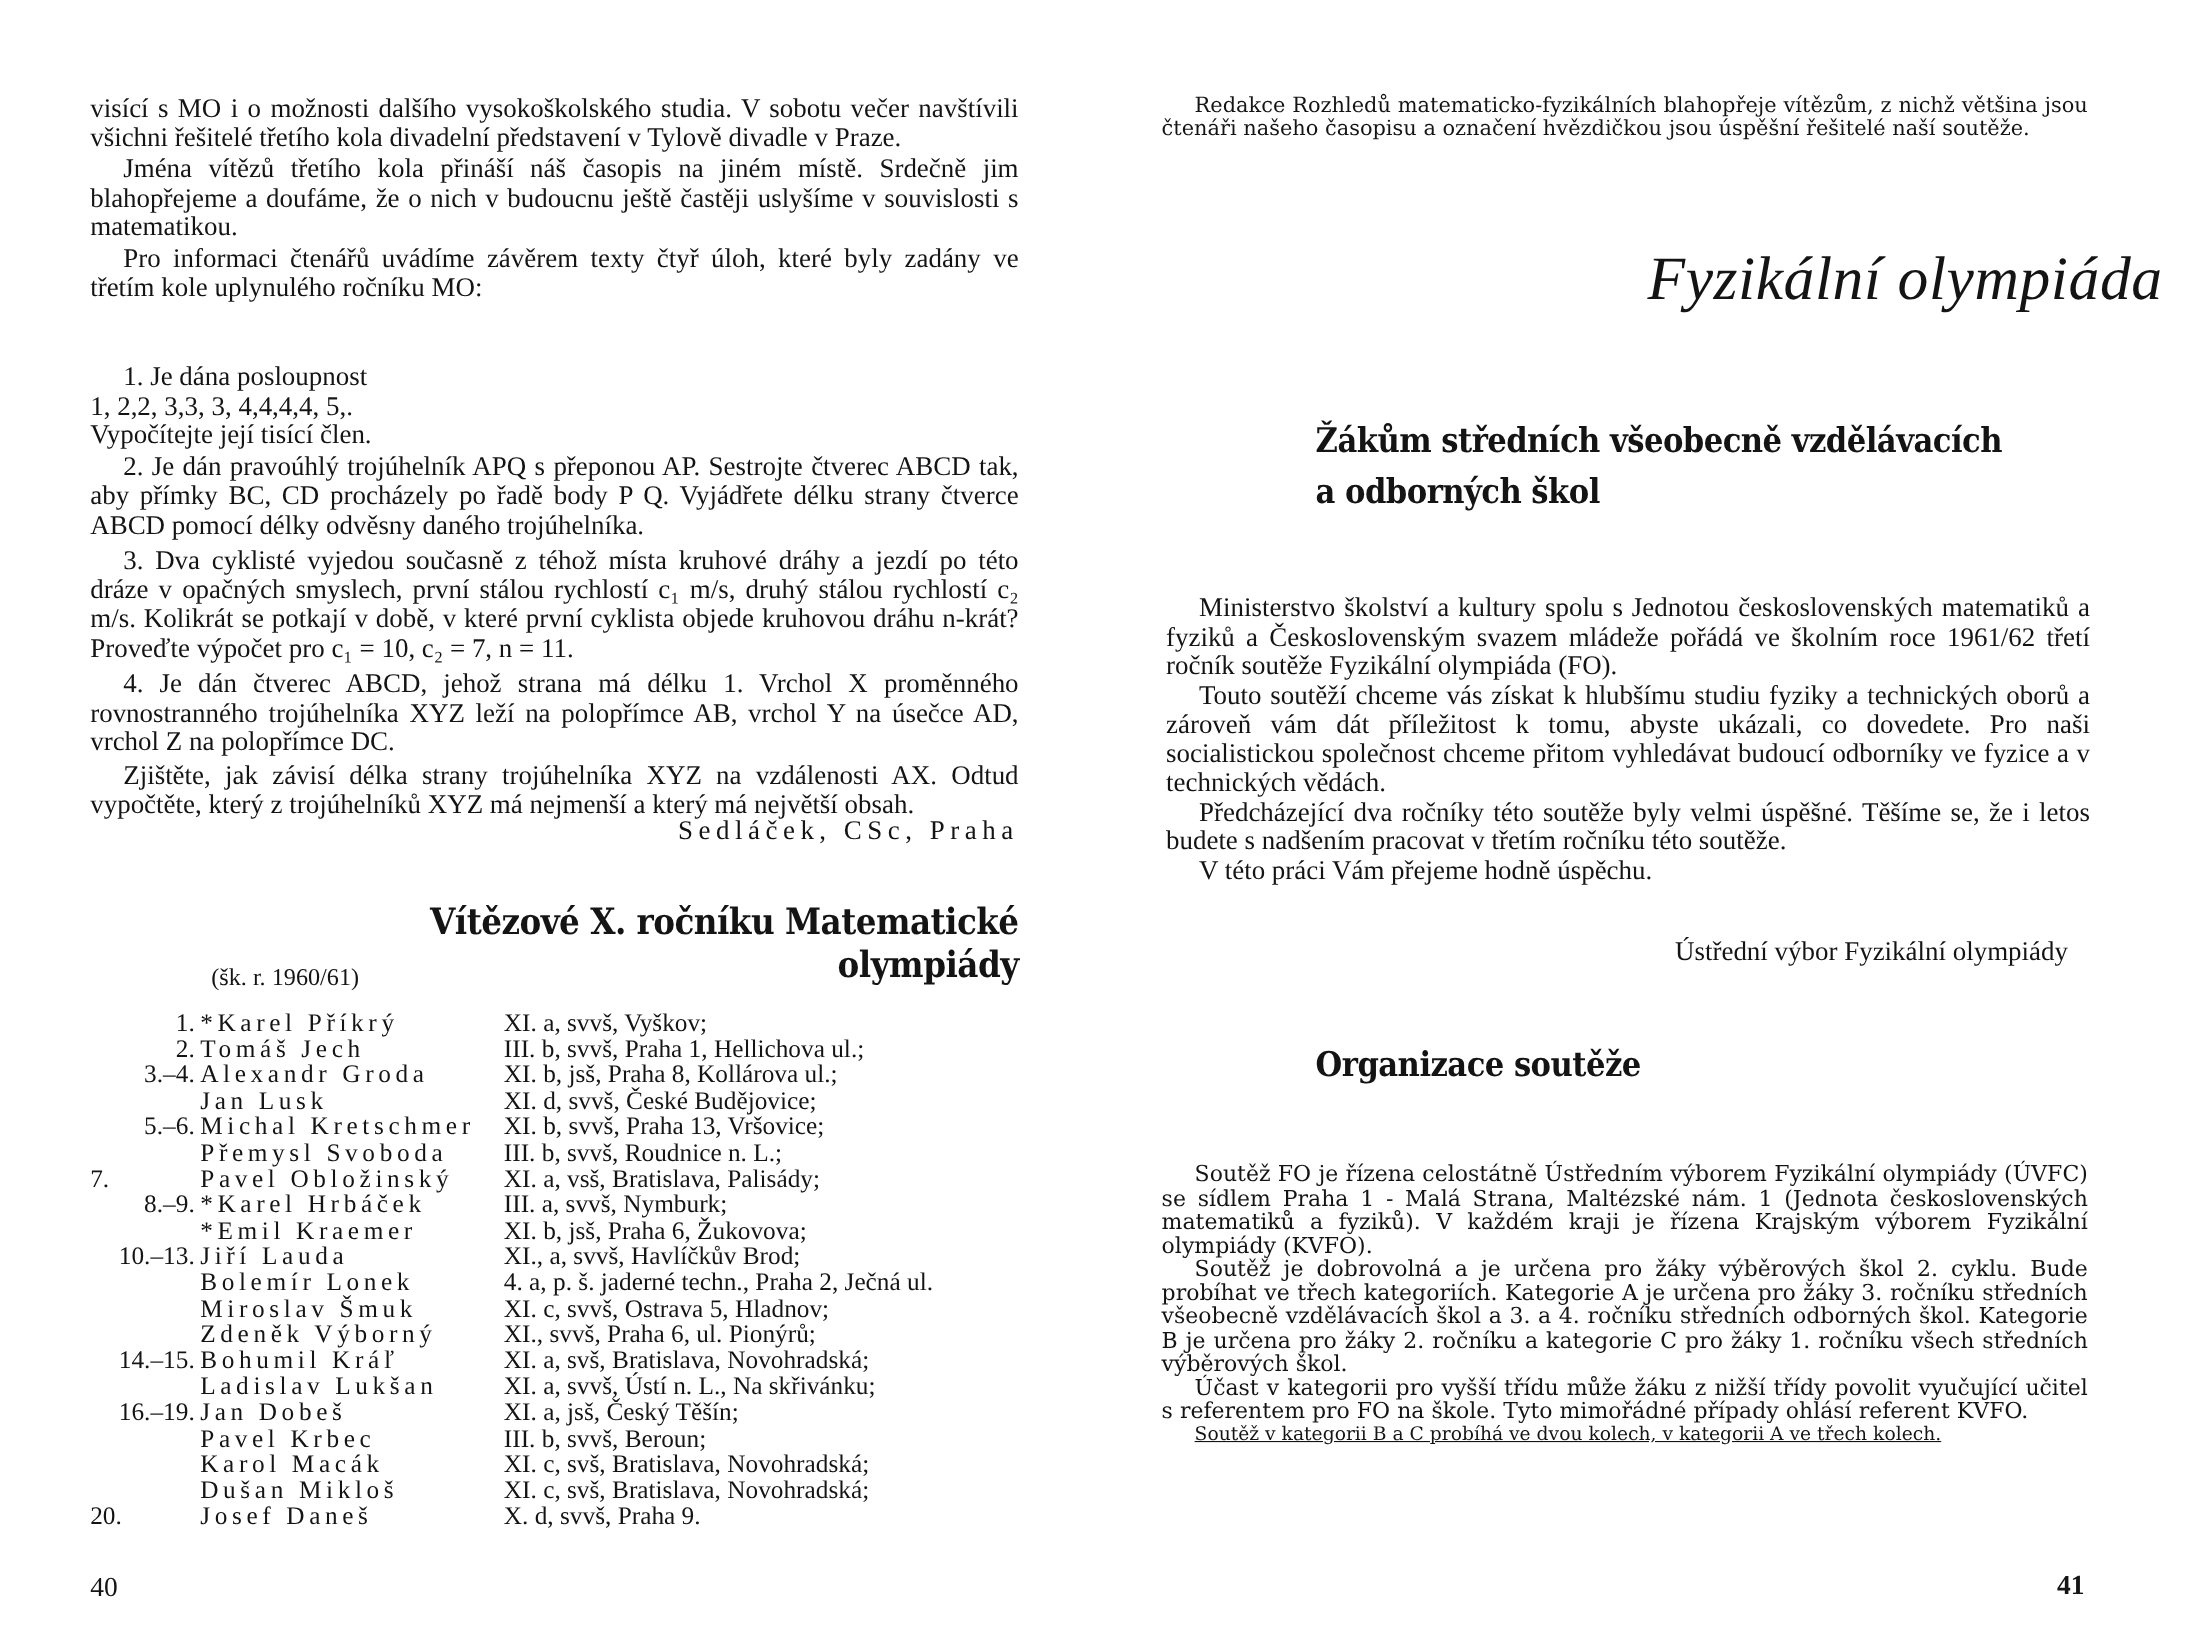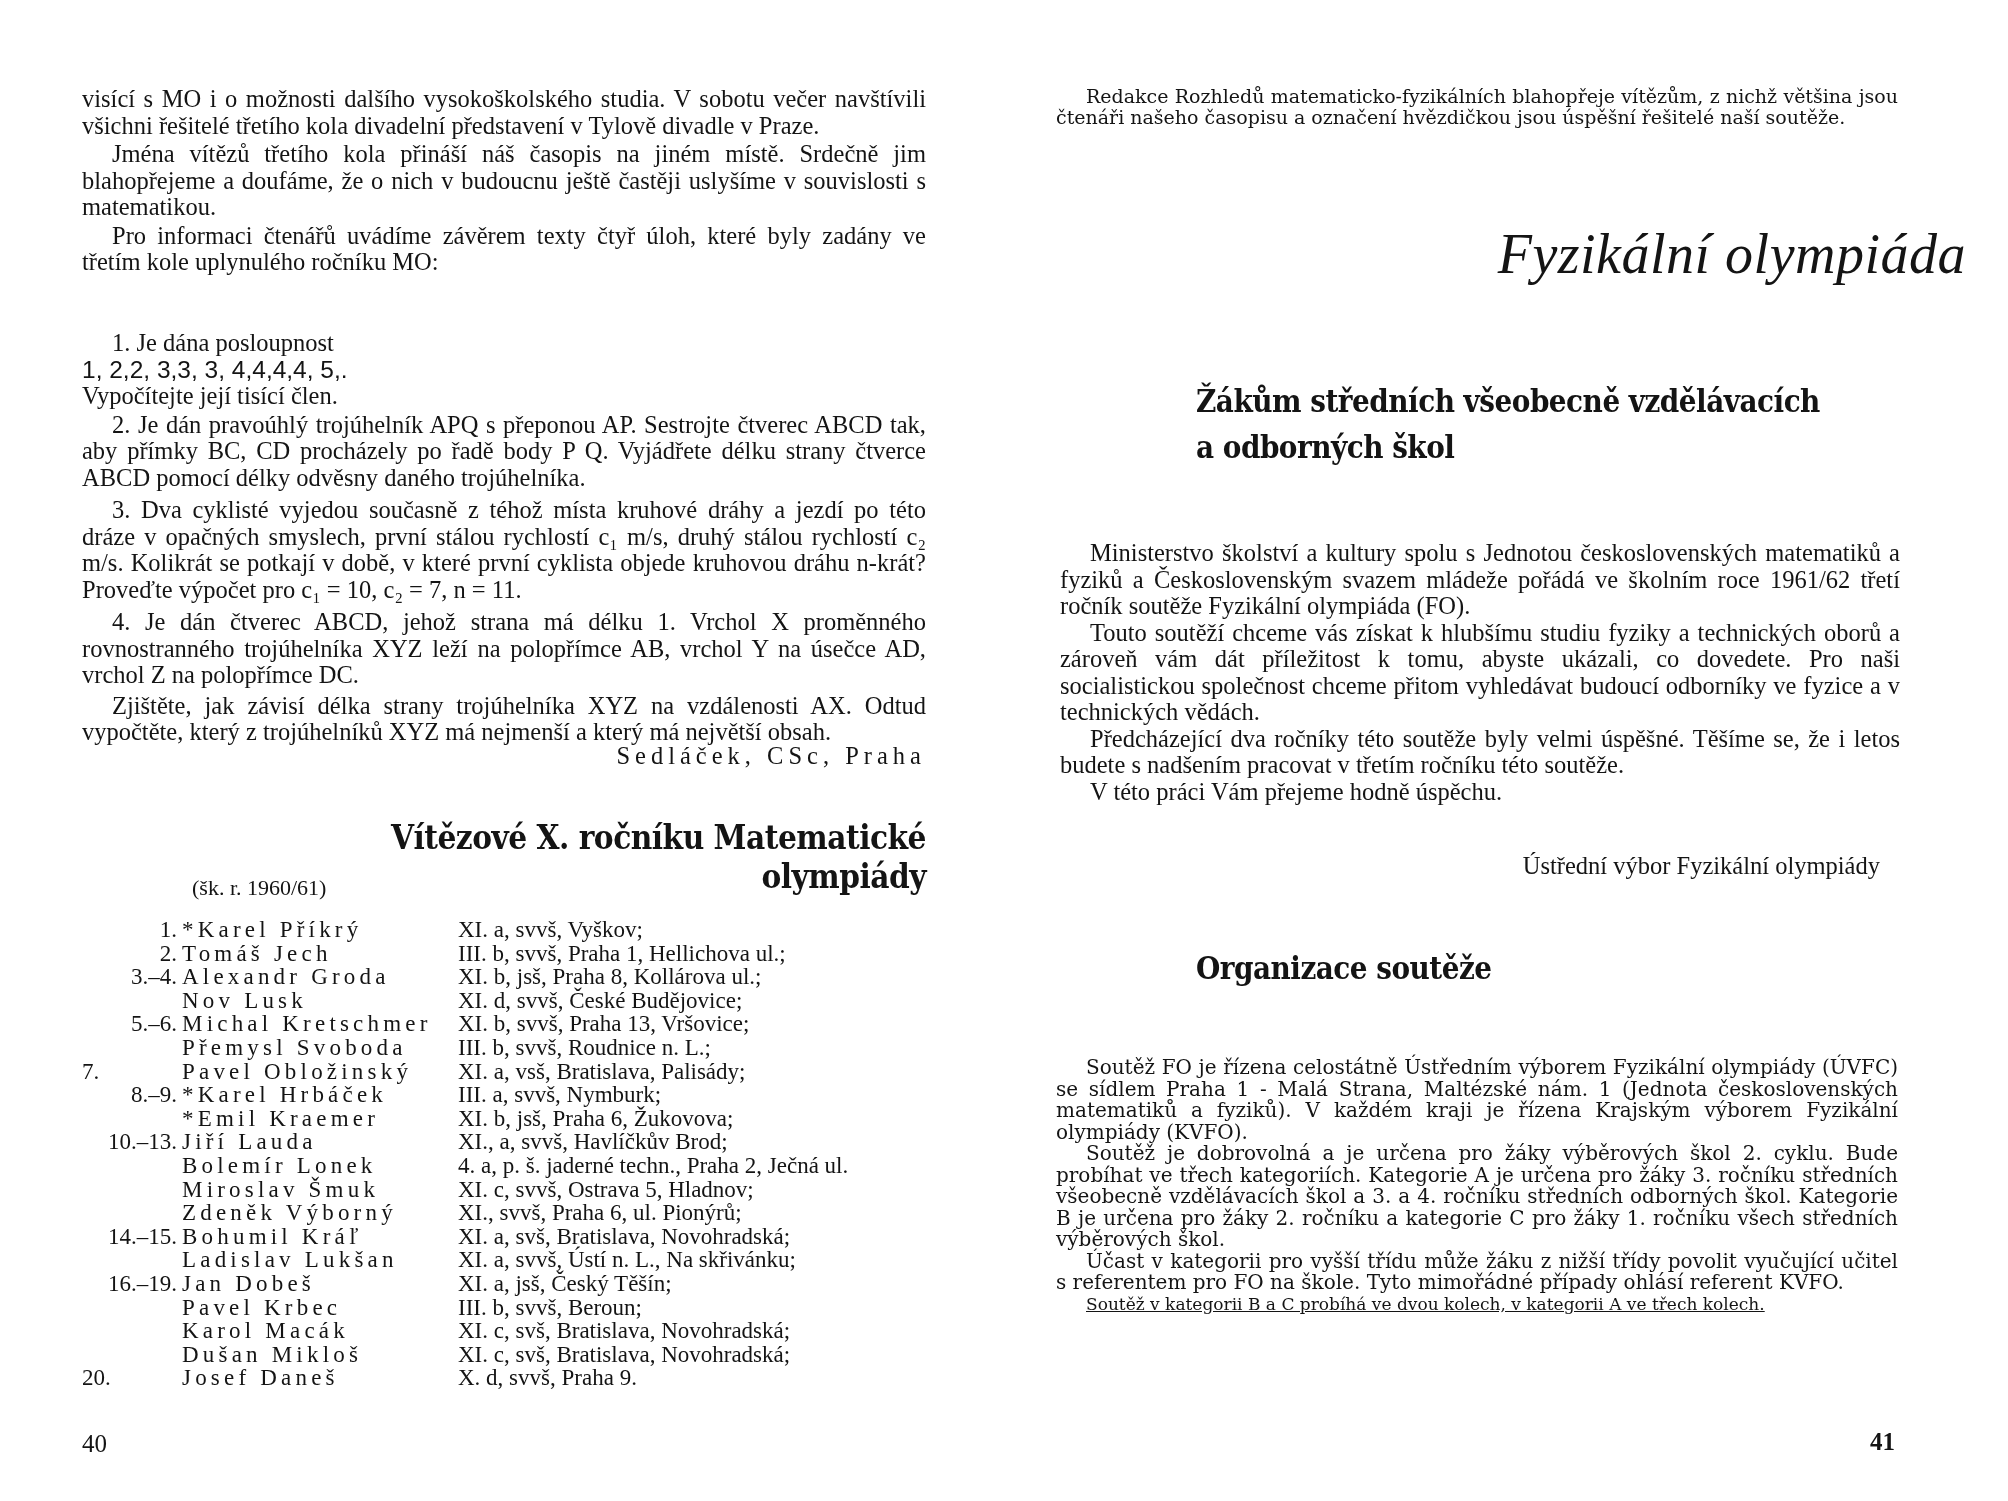--- a/index.html
+++ b/index.html
@@ -35,21 +35,21 @@
   .spaced { letter-spacing: 5px; }
   .pagenum { font-family: "Liberation Serif", serif; font-size: 25px; }
 
   
   .winners { position: absolute; left: 82px; top: 918px; width: 860px; }
   .w-row { position: relative; height: 23.6px; font-family: "Liberation Serif", serif; font-size: 23px; line-height: 23.6px; white-space: nowrap; }
   .w-rank { position: absolute; left: 0; width: 95px; text-align: right; }
   .w-name { position: absolute; left: 100px; letter-spacing: 4.2px; }
   .w-school { position: absolute; left: 376px; }
   .w-rank.left { text-align: left; }
-  .seq { font-family: Liberation Sans, sans-serif; font-size: 24.5px; line-height: 26.5px; margin: 0; }
+  .seq { font-family: Liberation Serif, serif; font-size: 24.5px; line-height: 26.5px; margin: 0; }
 </style>
 </head>
 <body>
 
 <div class="page page-left">
 
   <div class="abs" style="left:82px; top:86px; width:844px;">
     <p class="para">visící s MO i o možnosti dalšího vysokoškolského studia. V sobotu večer navštívili všichni řešitelé třetího kola divadelní představení v Tylově divadle v Praze.</p>
     <p class="para indent" style="margin-top:2px;">Jména vítězů třetího kola přináší náš časopis na jiném místě. Srdečně jim blahopřejeme a doufáme, že o nich v budoucnu ještě častěji uslyšíme v souvislosti s matematikou.</p>
     <p class="para indent" style="margin-top:2px;">Pro informaci čtenářů uvádíme závěrem texty čtyř úloh, které byly zadány ve třetím kole uplynulého ročníku MO:</p>
@@ -81,21 +81,21 @@
         <span class="w-name">Tomáš Jech</span>
         <span class="w-school">III. b, svvš, Praha 1, Hellichova ul.;</span>
       </div>
       <div class="w-row">
         <span class="w-rank">3.–4.</span>
         <span class="w-name">Alexandr Groda</span>
         <span class="w-school">XI. b, jsš, Praha 8, Kollárova ul.;</span>
       </div>
       <div class="w-row">
         <span class="w-rank"></span>
-        <span class="w-name">Nov Lusk</span>
+        <span class="w-name">Jan Lusk</span>
         <span class="w-school">XI. d, svvš, České Budějovice;</span>
       </div>
       <div class="w-row">
         <span class="w-rank">5.–6.</span>
         <span class="w-name">Michal Kretschmer</span>
         <span class="w-school">XI. b, svvš, Praha 13, Vršovice;</span>
       </div>
       <div class="w-row">
         <span class="w-rank"></span>
         <span class="w-name">Přemysl Svoboda</span>

